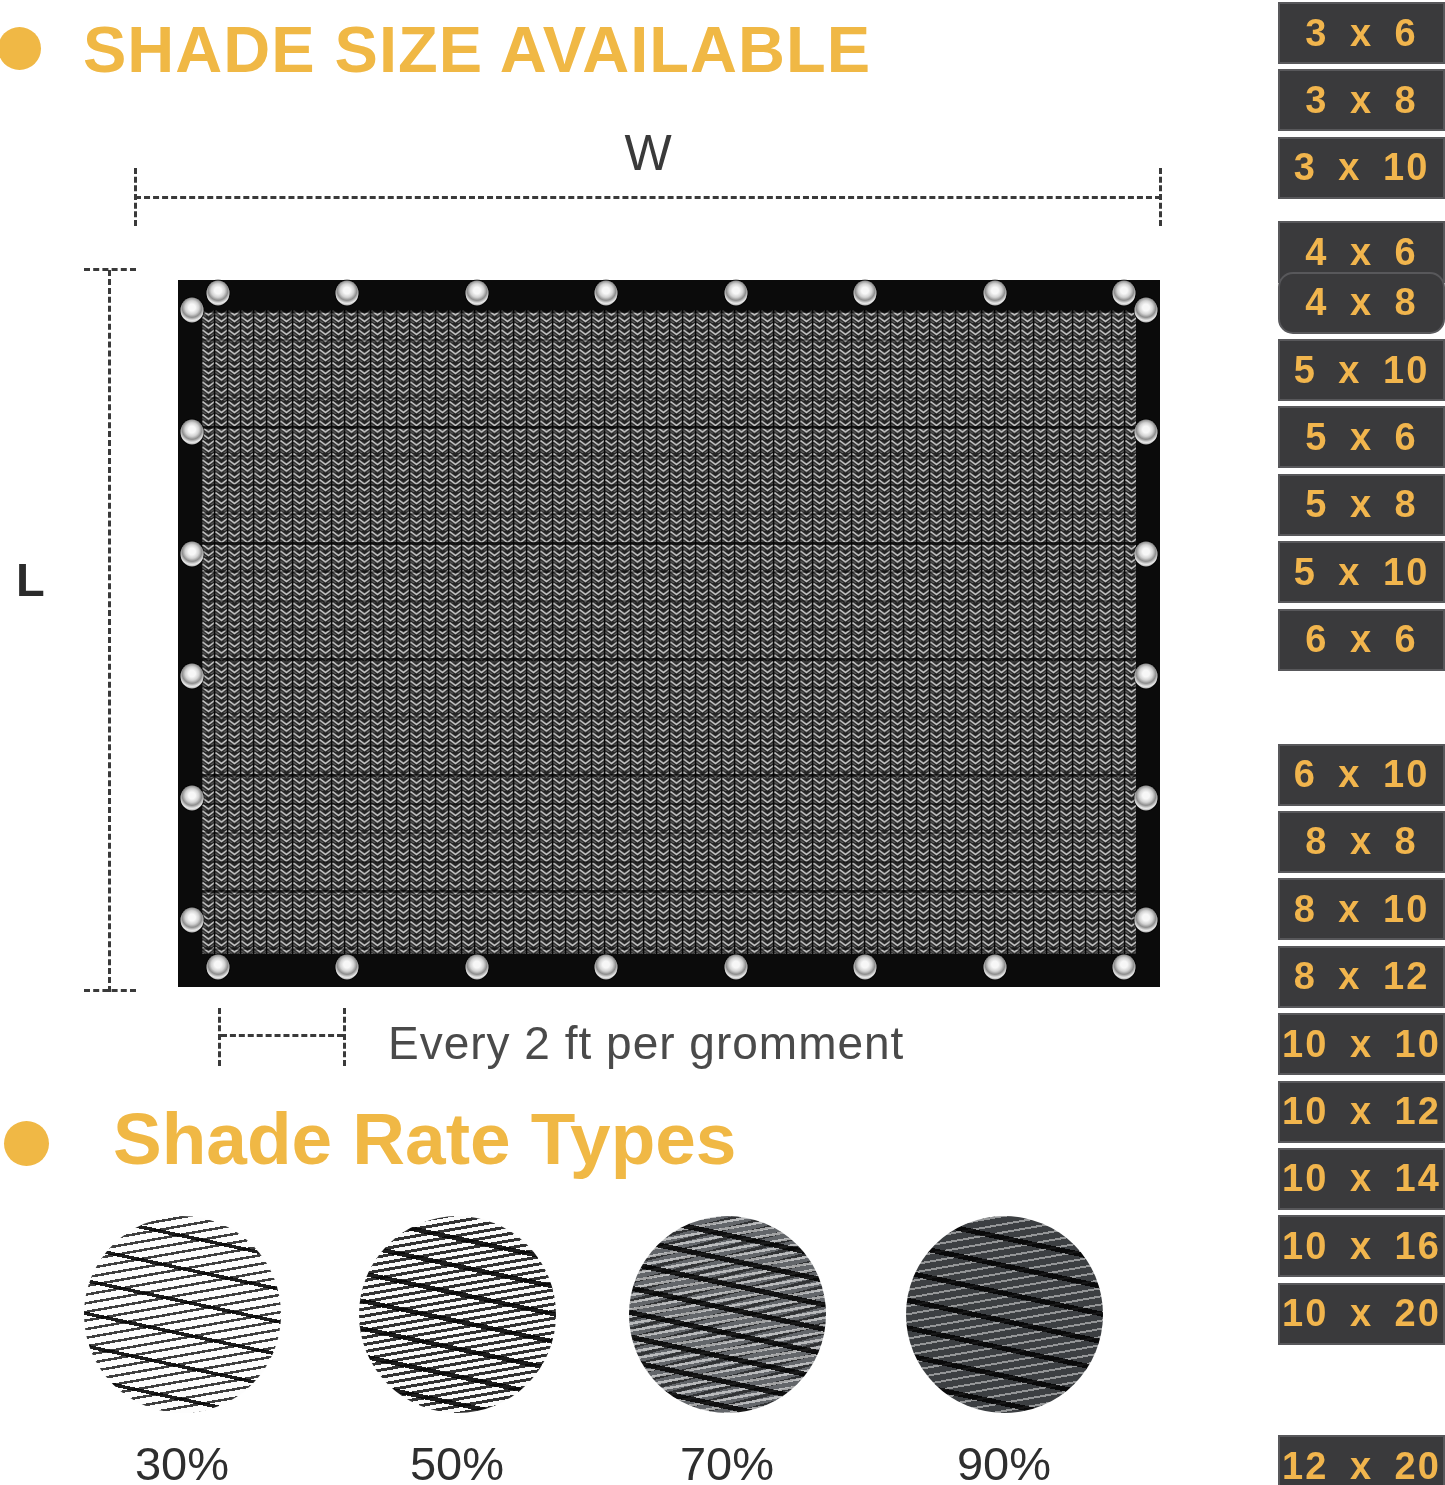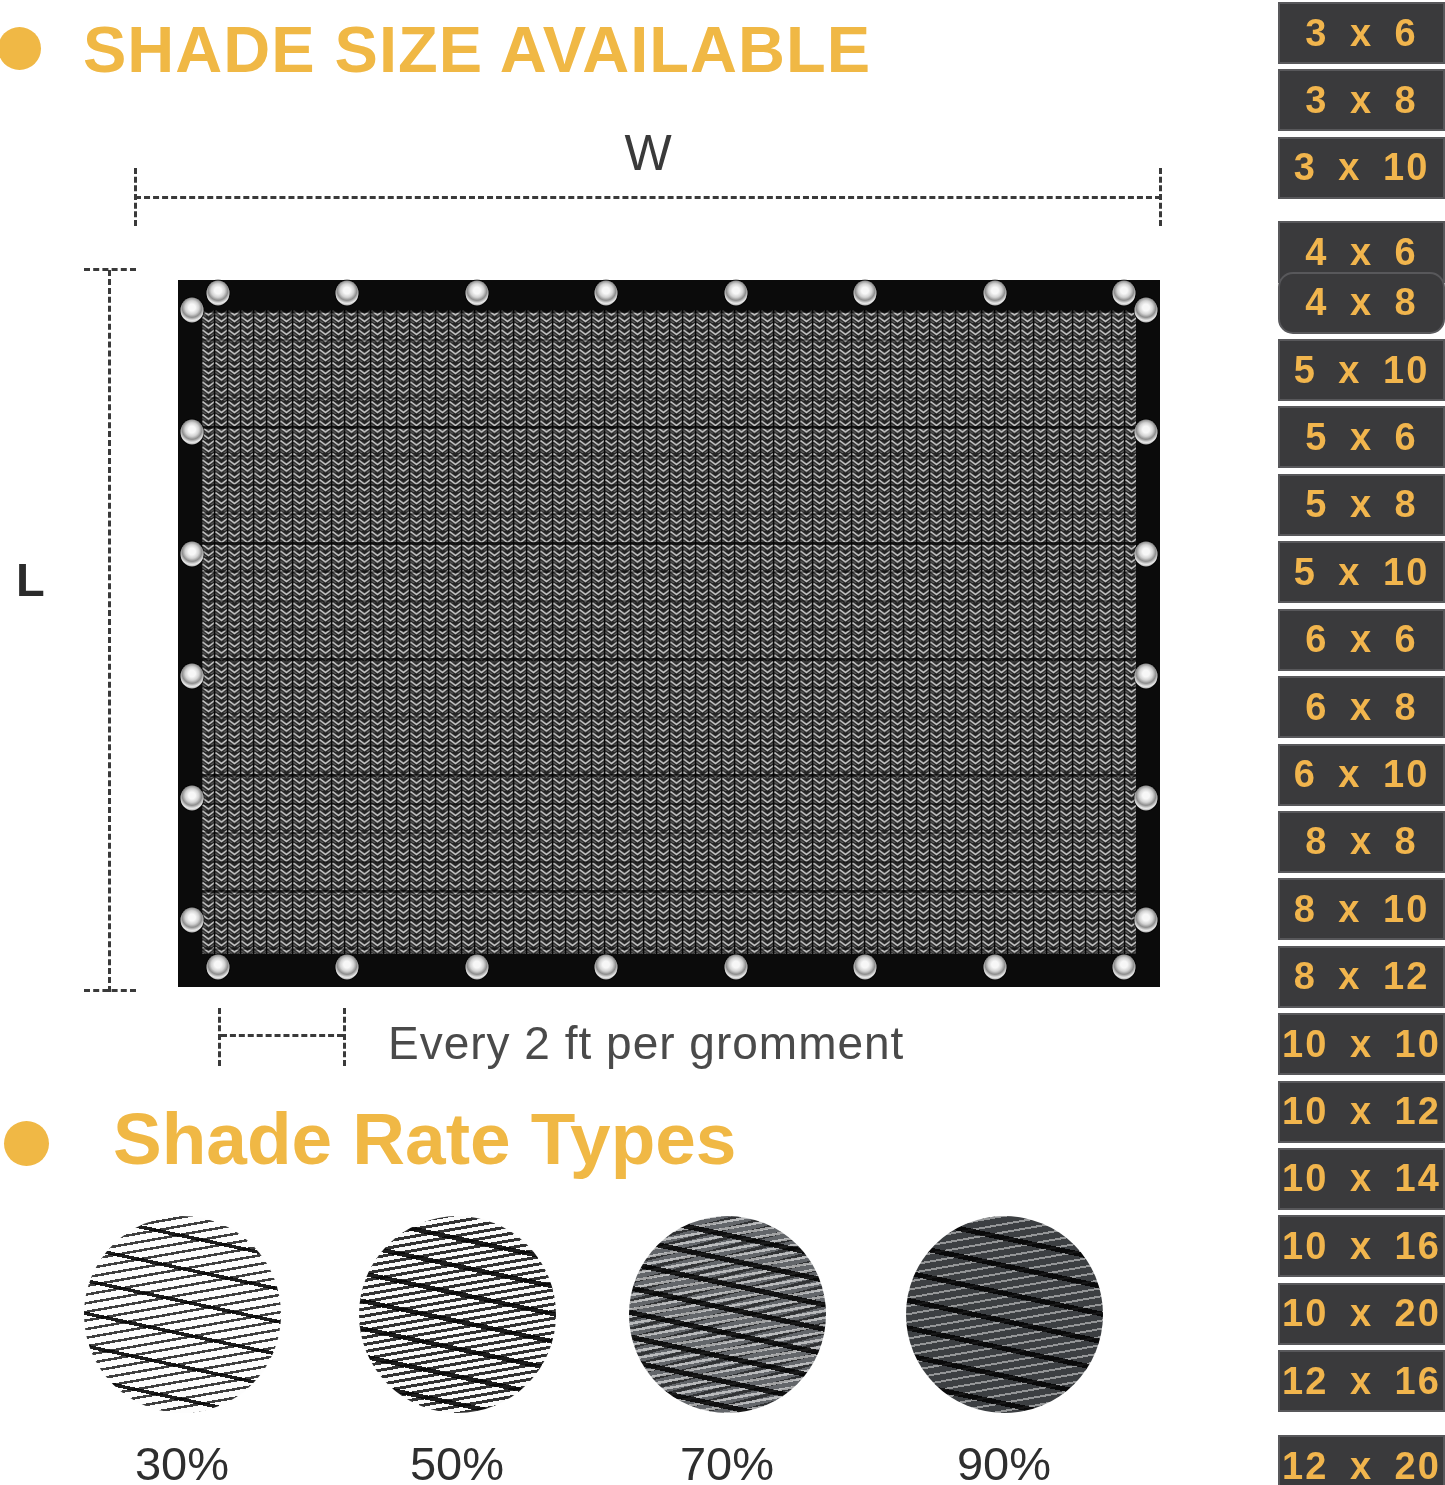--- a/index.html
+++ b/index.html
@@ -192,23 +192,20 @@
       </div>
       <div class="size-box" data-name="size-box" style="top: 473.87px;">
         <span data-name="size-label">5 x 8</span>
       </div>
       <div class="size-box" data-name="size-box" style="top: 541.28px;">
         <span data-name="size-label">5 x 10</span>
       </div>
       <div class="size-box" data-name="size-box" style="top: 608.69px;">
         <span data-name="size-label">6 x 6</span>
       </div>
-      <div class="size-box" data-name="size-box" style="top: 676.1px;">
-        <span data-name="size-label">6 x 8</span>
-      </div>
       <div class="size-box" data-name="size-box" style="top: 743.51px;">
         <span data-name="size-label">6 x 10</span>
       </div>
       <div class="size-box" data-name="size-box" style="top: 810.92px;">
         <span data-name="size-label">8 x 8</span>
       </div>
       <div class="size-box" data-name="size-box" style="top: 878.33px;">
         <span data-name="size-label">8 x 10</span>
       </div>
       <div class="size-box" data-name="size-box" style="top: 945.74px;">
@@ -222,21 +219,18 @@
       </div>
       <div class="size-box" data-name="size-box" style="top: 1147.97px;">
         <span data-name="size-label">10 x 14</span>
       </div>
       <div class="size-box" data-name="size-box" style="top: 1215.38px;">
         <span data-name="size-label">10 x 16</span>
       </div>
       <div class="size-box" data-name="size-box" style="top: 1282.79px;">
         <span data-name="size-label">10 x 20</span>
       </div>
-      <div class="size-box" data-name="size-box" style="top: 1350.2px;">
-        <span data-name="size-label">12 x 16</span>
-      </div>
       <div class="size-box" data-name="size-box" style="top: 1435px;">
         <span data-name="size-label">12 x 20</span>
       </div>
     </div>
 
 </div>
 
 </body></html>

